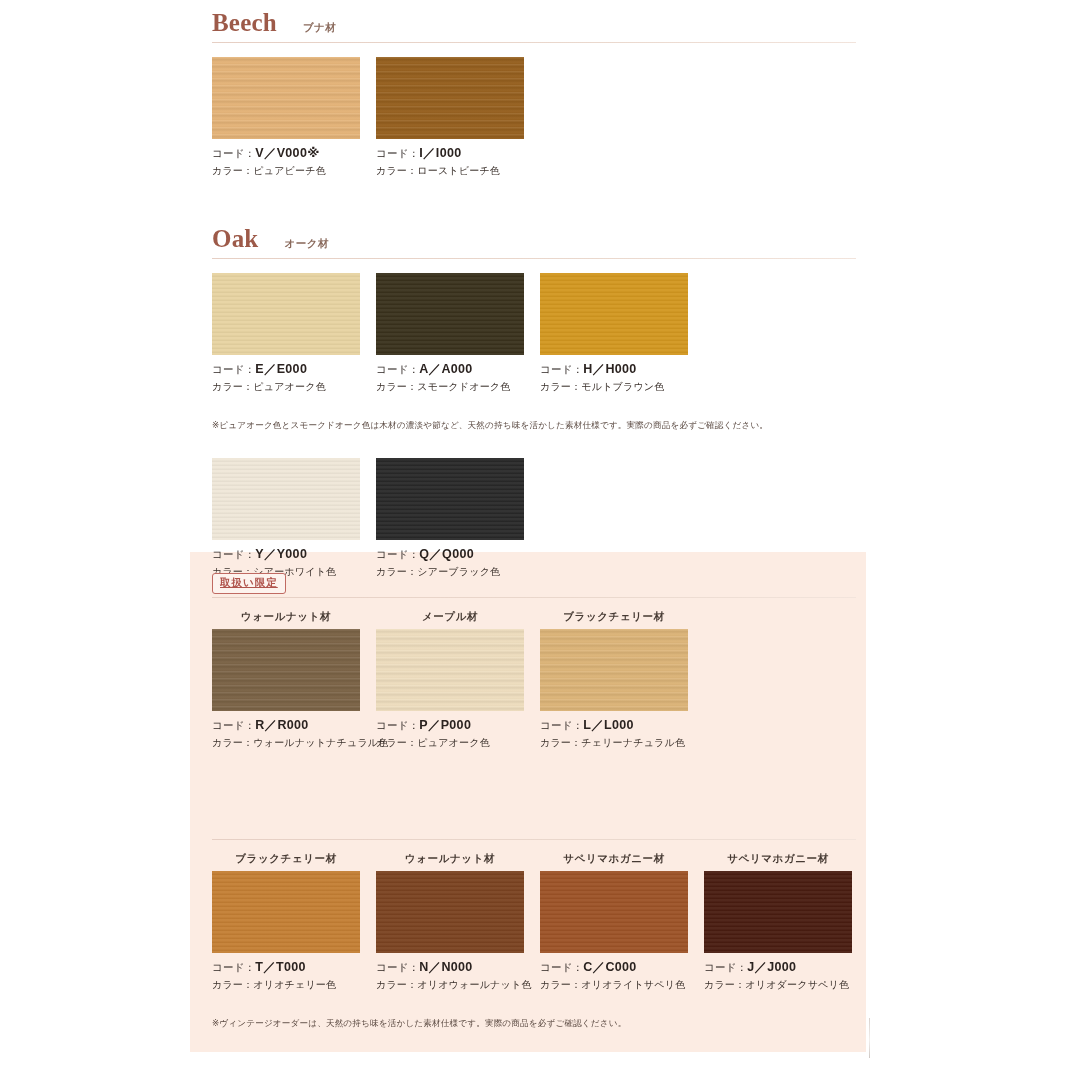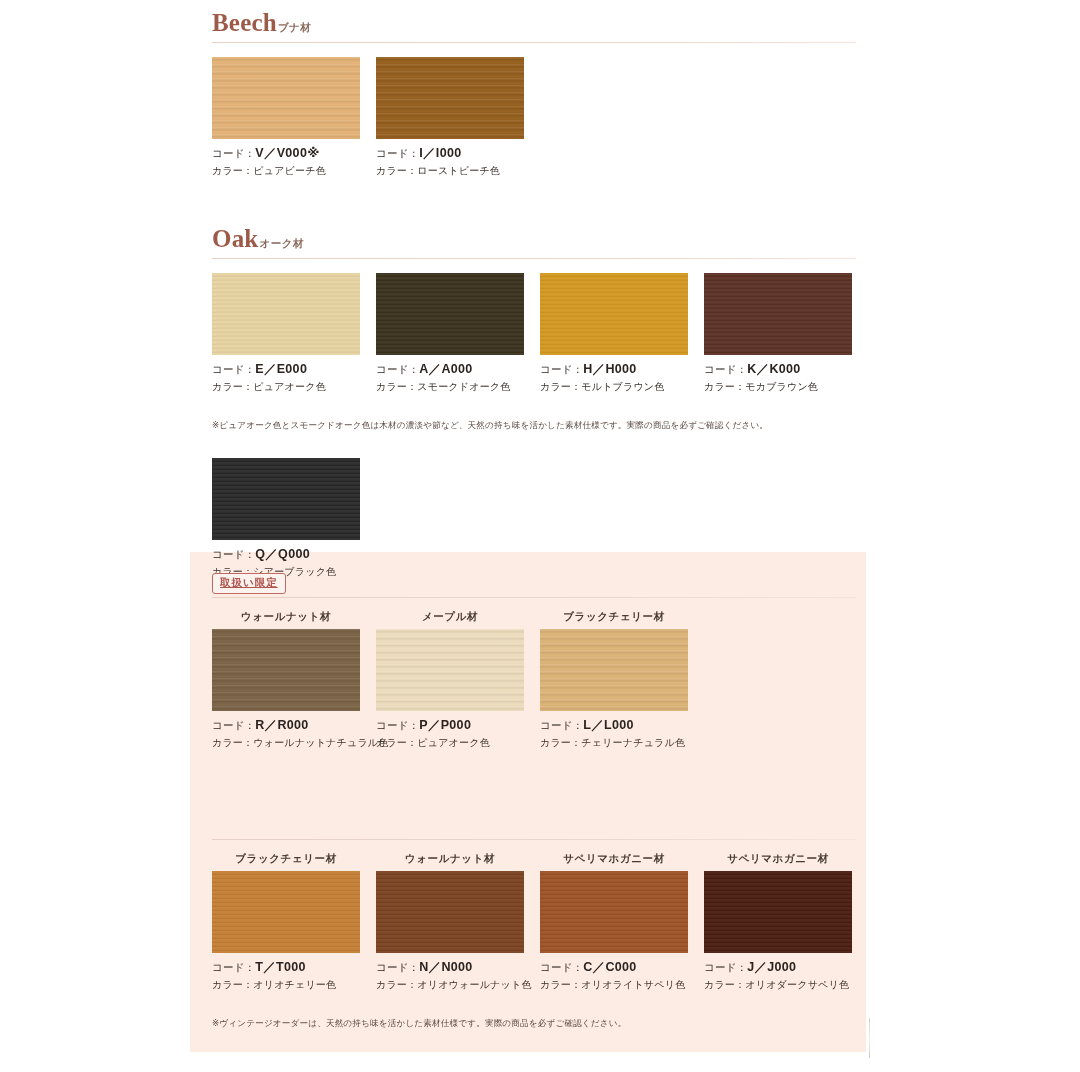--- a/index.html
+++ b/index.html
@@ -24,21 +24,21 @@
     height: 500px;
     background: #fcece3;
   }
 
   
   .section { position: absolute; }
 
   .sec-head {
     display: flex;
     align-items: baseline;
-    gap: 1px;
+    gap: 26px;
     padding-bottom: 4px;
   }
   .sec-head-en {
     font-family: "Liberation Serif", "DejaVu Serif", serif;
     font-weight: bold;
     font-size: 25px;
     letter-spacing: .2px;
     color: #9d5a49;
     line-height: 1;
   }
@@ -190,30 +190,30 @@
       <div class="swatch-cell">
         <div class="chip fine" style="background:#39311c"></div>
         <div class="code"><span>コード：</span><b>A／A000</b></div>
         <div class="color">カラー：スモークドオーク色</div>
       </div>
       <div class="swatch-cell">
         <div class="chip fine" style="background:#d2971f"></div>
         <div class="code"><span>コード：</span><b>H／H000</b></div>
         <div class="color">カラー：モルトブラウン色</div>
       </div>
-      <div class="swatch-cell">
-        <div class="chip fine" style="background:#5b3024"></div>
-        <div class="code"><span>コード：</span><b>K／K000</b></div>
-        <div class="color">カラー：モカブラウン色</div>
-      </div>
     </div>
 
     <div class="note">※ピュアオーク色とスモークドオーク色は木材の濃淡や節など、天然の持ち味を活かした素材仕様です。実際の商品を必ずご確認ください。</div>
 
     <div class="swatch-row" style="margin-top:26px;">
+      <div class="swatch-cell">
+        <div class="chip fine" style="background:#efe7d8"></div>
+        <div class="code"><span>コード：</span><b>Y／Y000</b></div>
+        <div class="color">カラー：シアーホワイト色</div>
+      </div>
       <div class="swatch-cell">
         <div class="chip fine" style="background:#282828"></div>
         <div class="code"><span>コード：</span><b>Q／Q000</b></div>
         <div class="color">カラー：シアーブラック色</div>
       </div>
     </div>
   </div>
 
   <div class="section" style="left:212px; top:572px; width:644px;">
     <div class="badge">取扱い限定</div>

